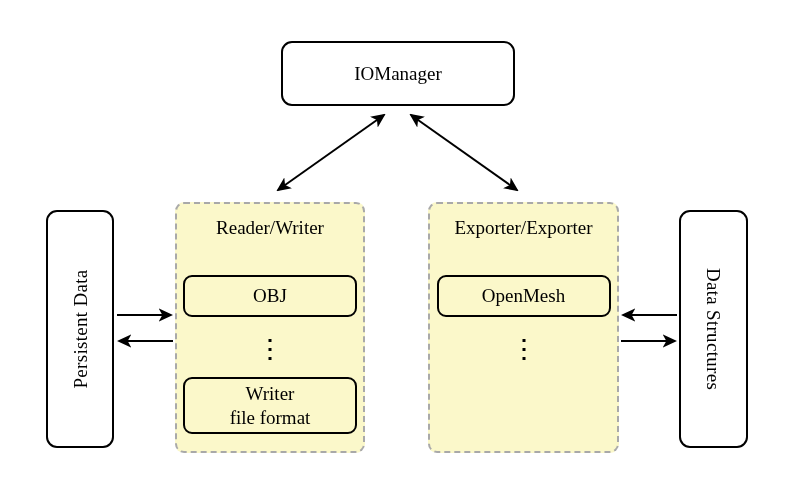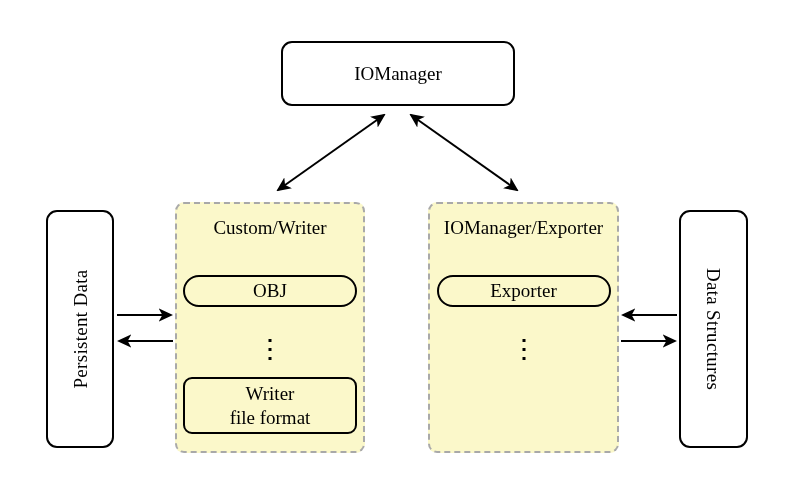--- a/index.html
+++ b/index.html
@@ -76,21 +76,21 @@
     border: 2.5px solid var(--node-border);
     border-radius: 9px;
     display: flex;
     align-items: center;
     justify-content: center;
     text-align: center;
     font-size: 19px;
     line-height: 1.25;
     white-space: pre-line;
   }
-  .inner-top    { top: 71px;  height: 32px; border-radius: 16px; }
+  .inner-top    { top: 71px;  height: 42px; }
   .inner-bottom { top: 173px; height: 57px; }
   .vdots {
     position: absolute;
     left: 50%;
     transform: translateX(-50%);
     top: 135px;
     display: flex;
     flex-direction: column;
     gap: 6px;
   }
@@ -126,34 +126,34 @@
 
   <div class="node side-left">
     <span class="rot-ccw">Persistent Data</span>
   </div>
 
   <div class="node side-right">
     <span class="rot-cw">Data Structures</span>
   </div>
 
   <div class="group group-left">
-    <div class="group-title">Custom/Writer</div>
+    <div class="group-title">Reader/Writer</div>
     <div class="inner-node inner-top">OBJ</div>
     <div class="vdots">
         <i></i>
         <i></i>
         <i></i>
       </div>
     <div class="inner-node inner-bottom">Writer
 file format</div>
   </div>
 
   <div class="group group-right">
-    <div class="group-title">IOManager/Exporter</div>
-    <div class="inner-node inner-top">Exporter</div>
+    <div class="group-title">Exporter/Exporter</div>
+    <div class="inner-node inner-top">OpenMesh</div>
     <div class="vdots">
         <i></i>
         <i></i>
         <i></i>
       </div>
   </div>
 
 </div>
 
 </body></html>

